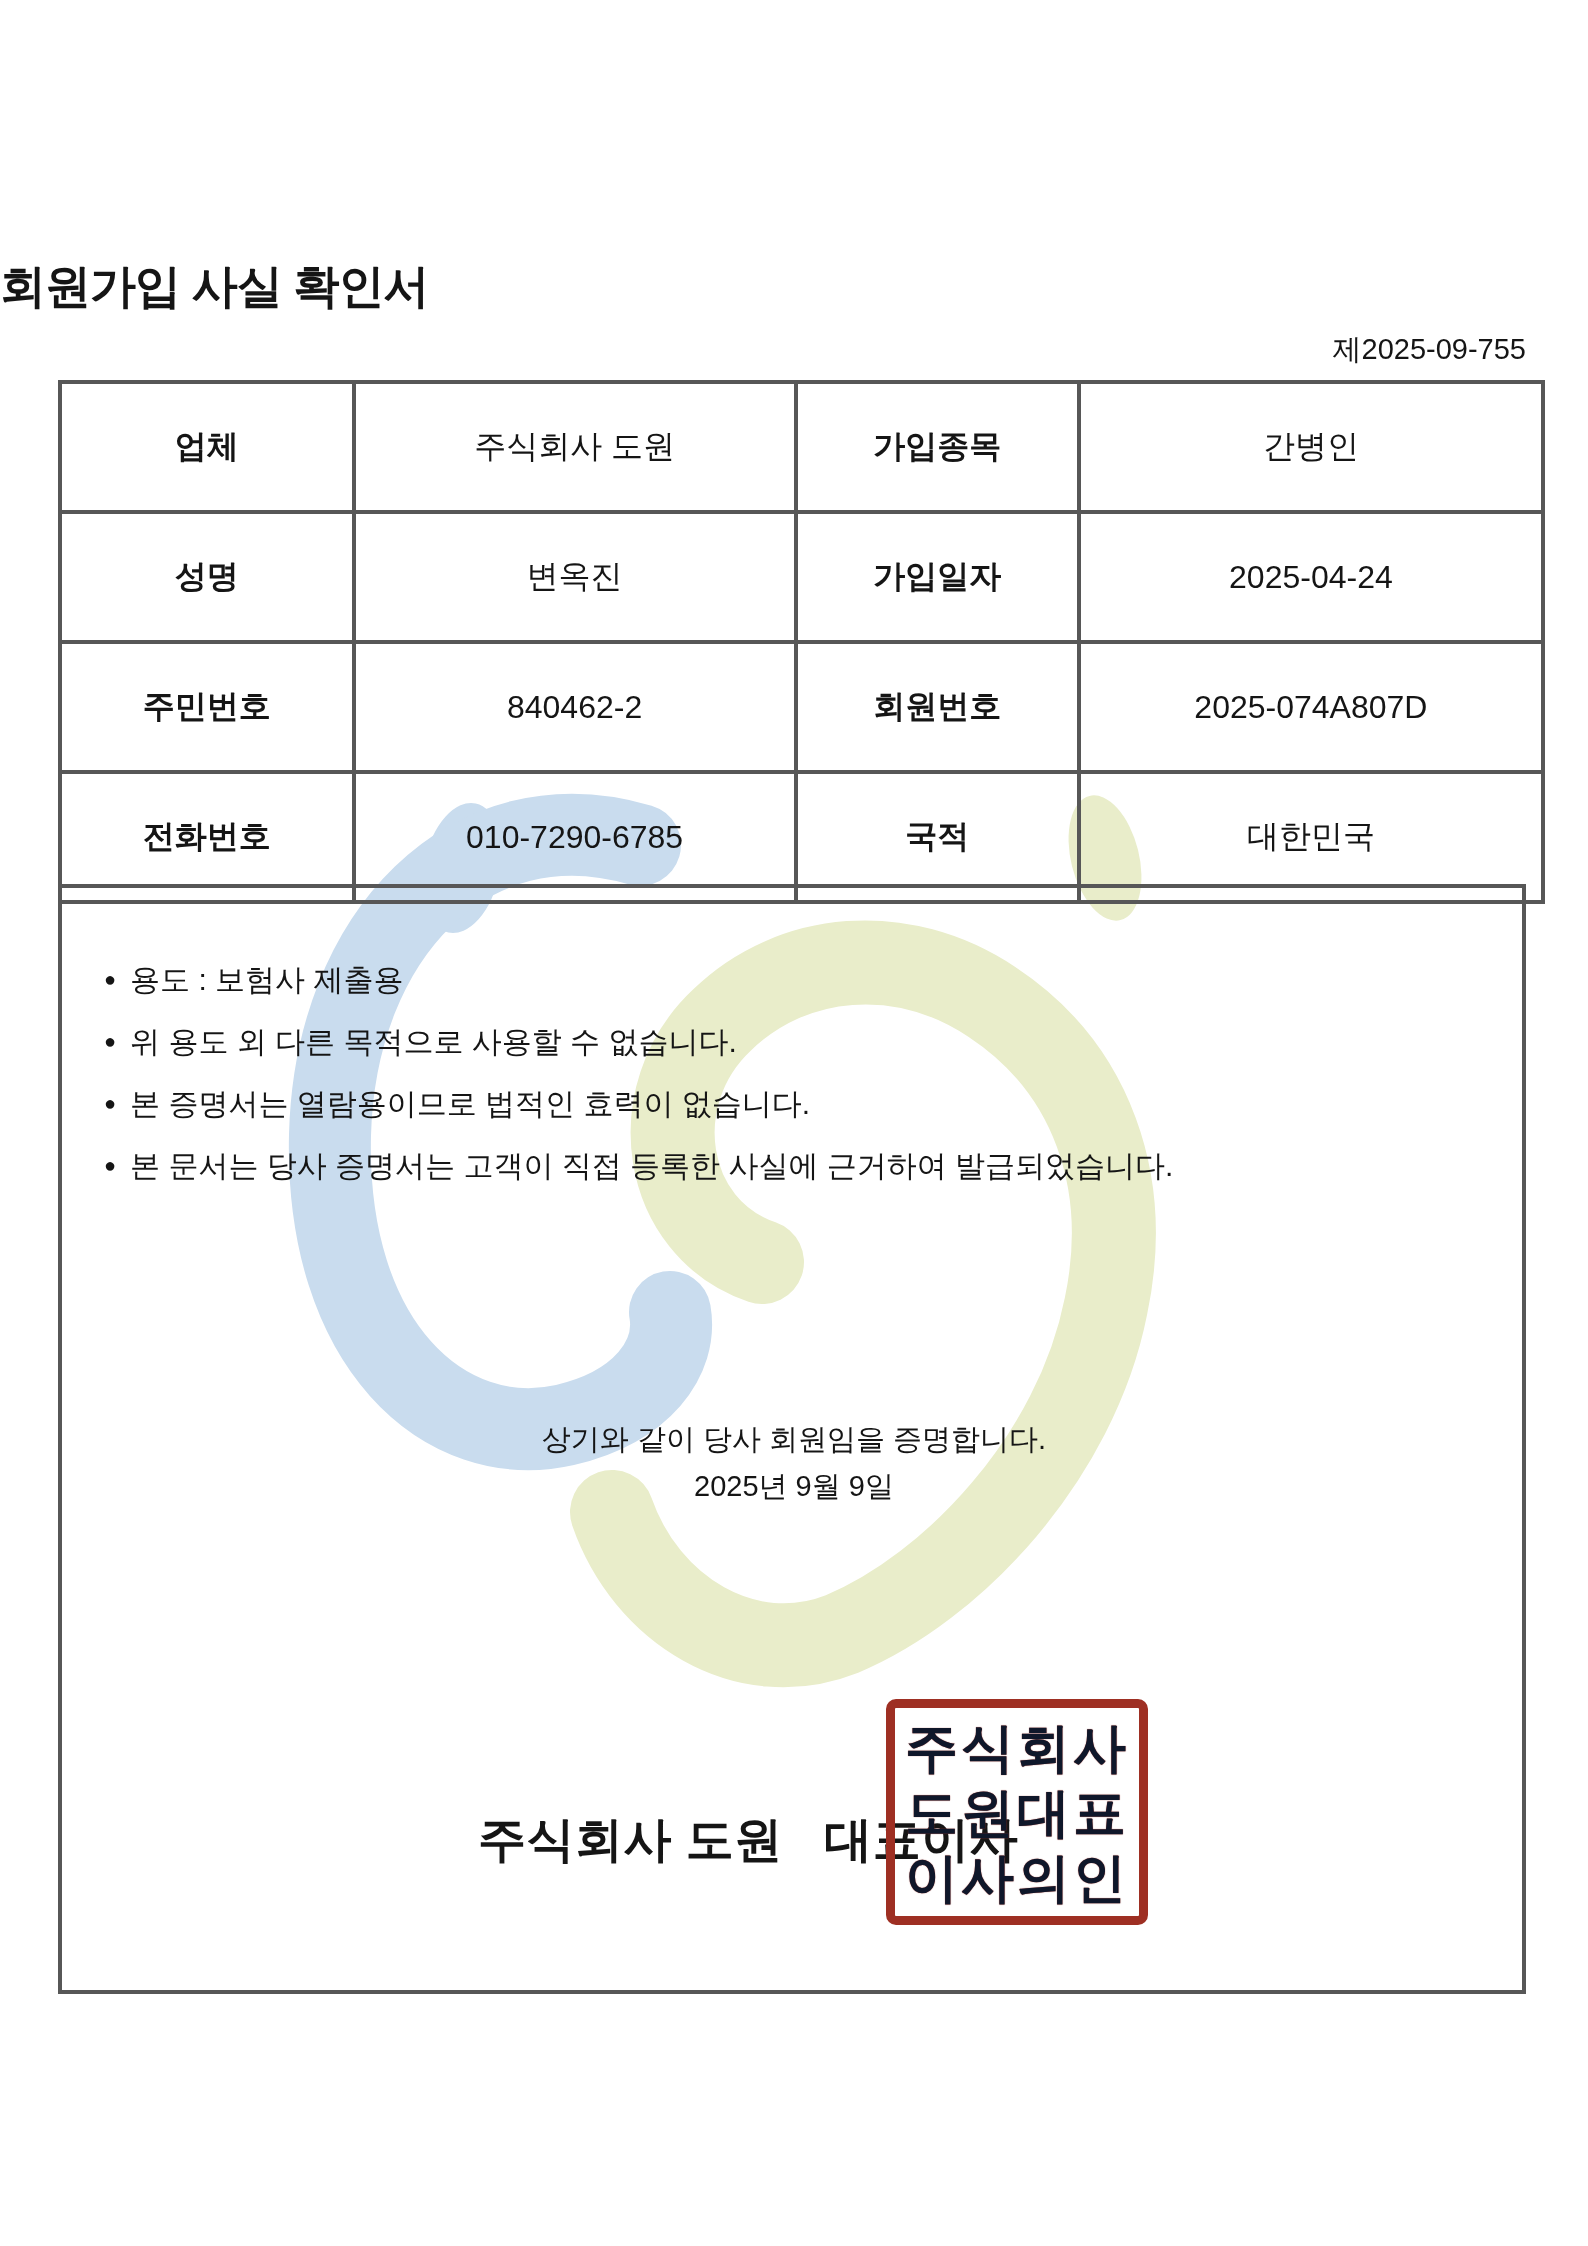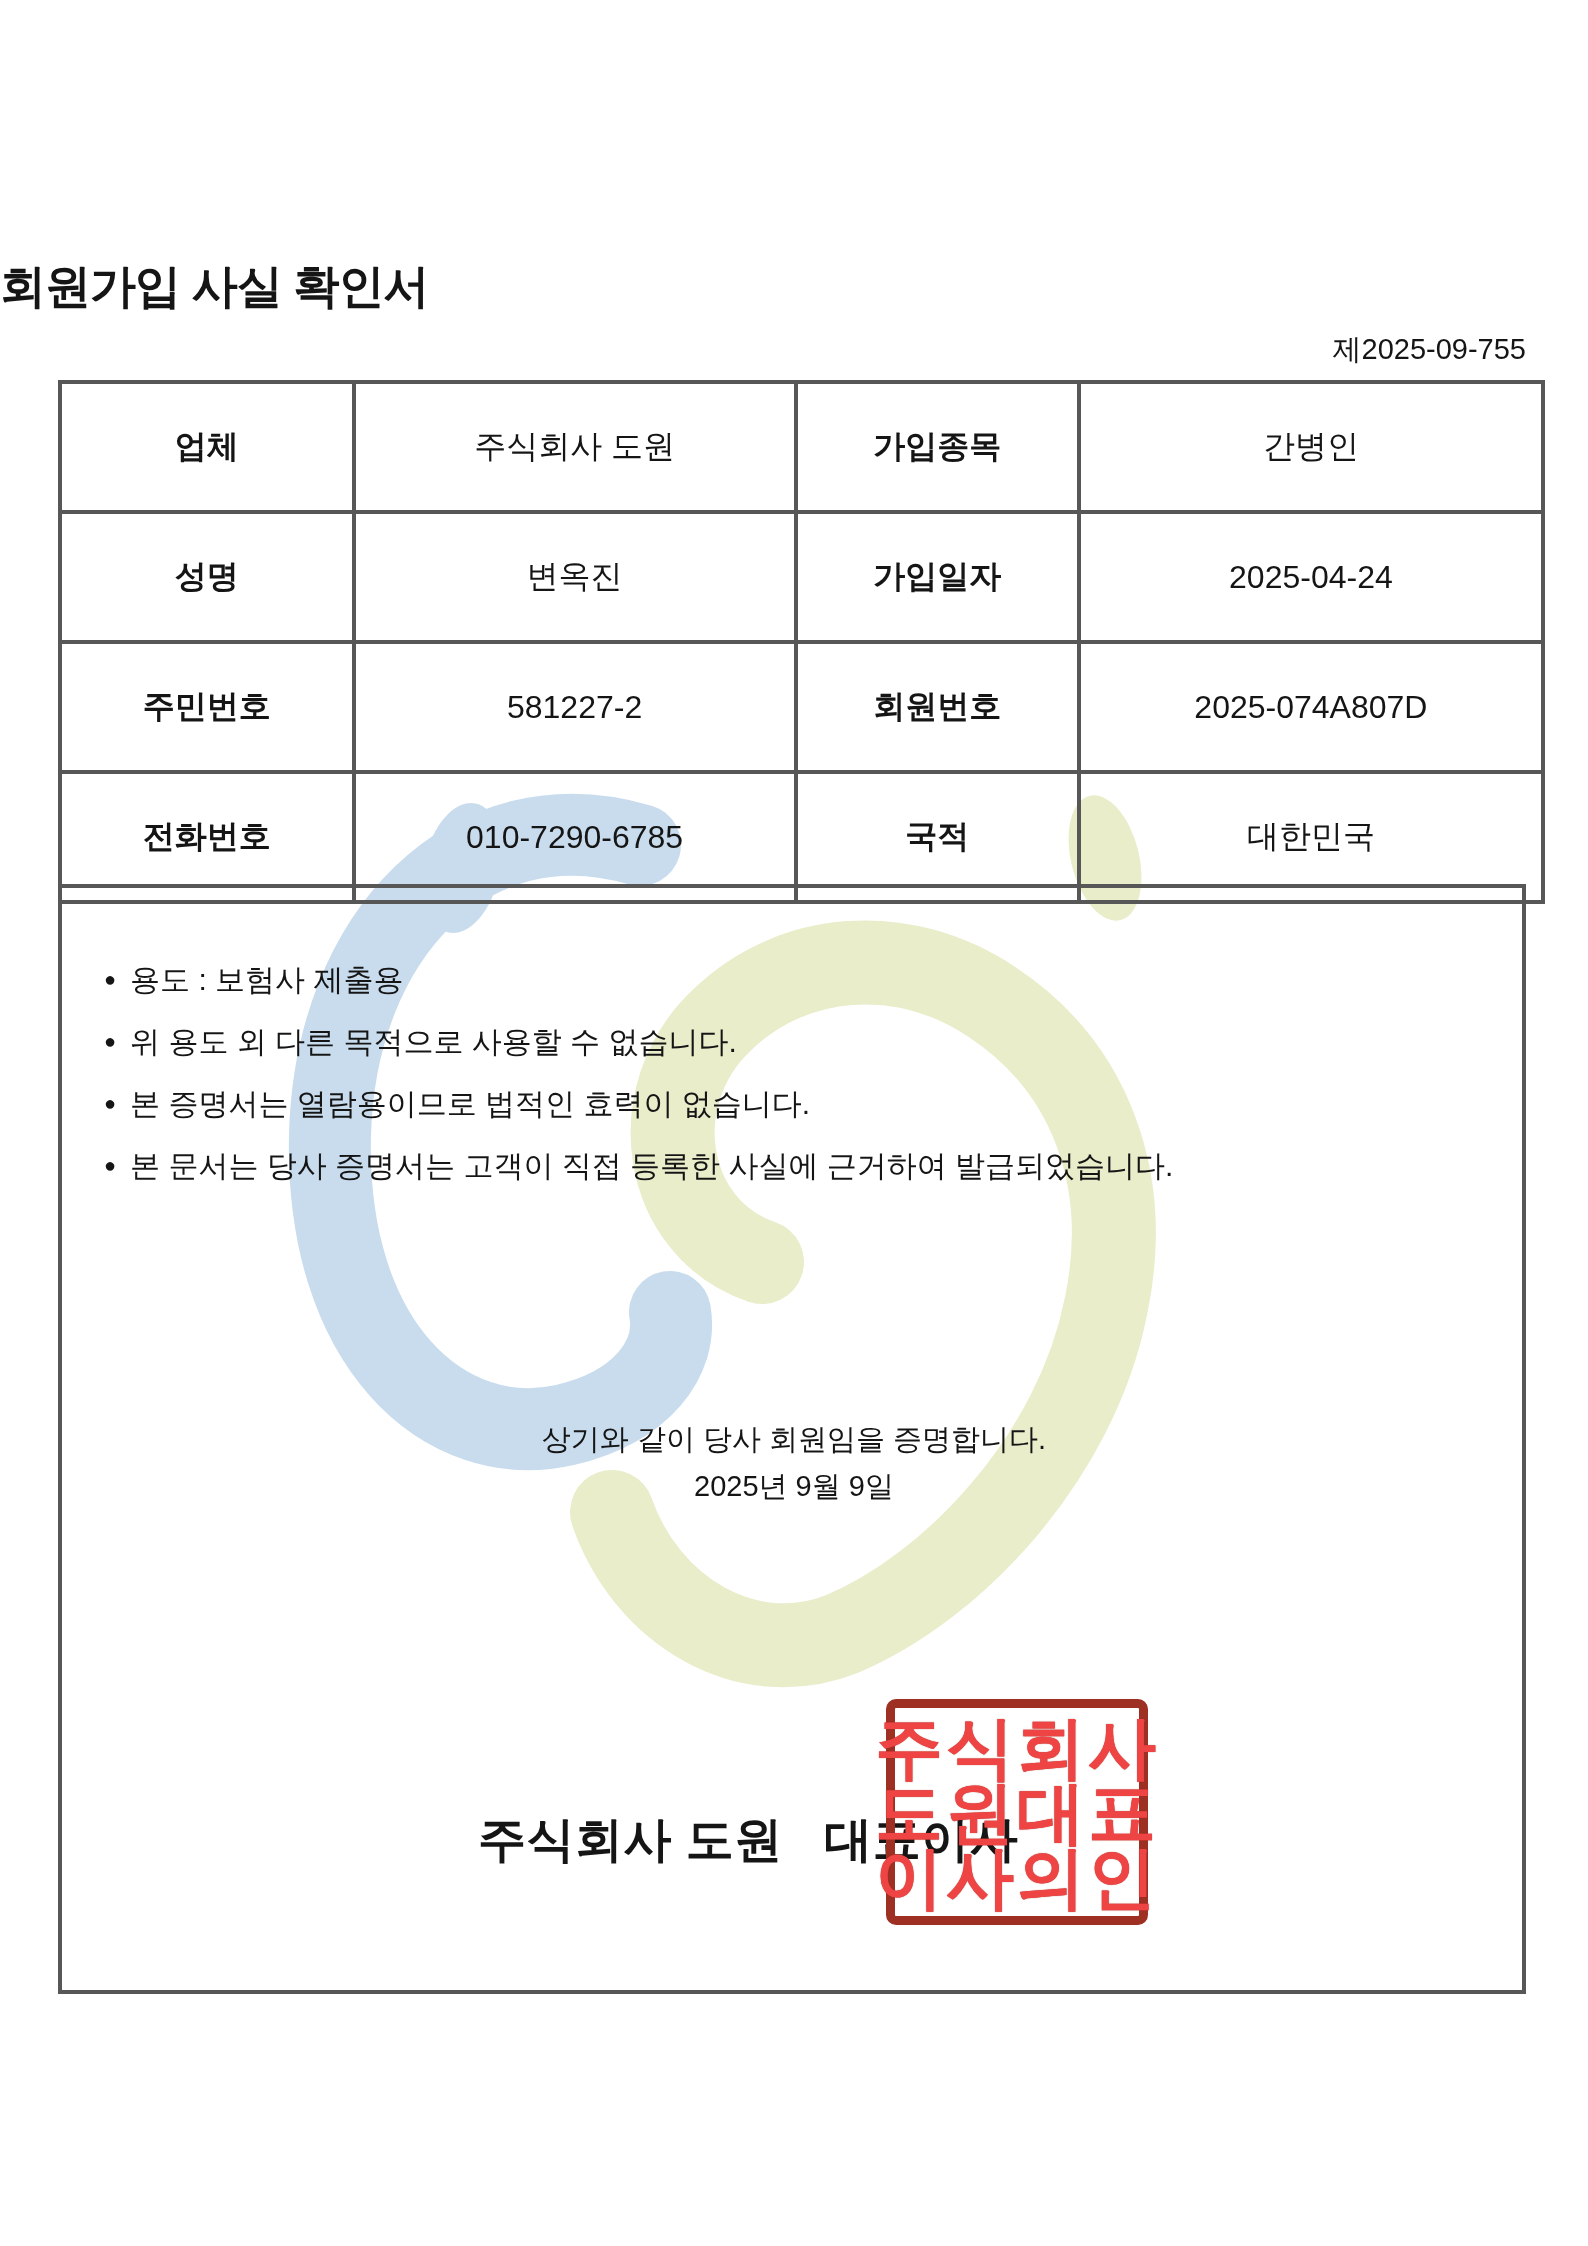--- a/index.html
+++ b/index.html
@@ -53,21 +53,21 @@
   }
   .signature{
     position:absolute;left:478px;top:1808px;
     font-size:48px;font-weight:700;white-space:pre;letter-spacing:0.5px;
   }
   .seal{
     position:absolute;left:886px;top:1699px;
     width:262px;height:226px;box-sizing:border-box;
     border:9px solid #9e2f23;border-radius:10px;
     display:flex;flex-direction:column;justify-content:center;align-items:center;
-    color:#ef4444;font-weight:700;font-size:68px;line-height:65px;
+    color:#0f172a;font-weight:700;font-size:53px;line-height:65px;
     letter-spacing:3px;text-shadow:0 0 1px #9e2f23;
   }
   .seal-row{white-space:nowrap;}
 </style>
 </head>
 <body>
 
 <div id="page">
 
   <svg id="watermark" width="1588" height="2246" viewBox="0 0 1588 2246" aria-hidden="true">
@@ -102,21 +102,21 @@
           <td>간병인</td>
         </tr>
         <tr>
           <td class="lbl">성명</td>
           <td>변옥진</td>
           <td class="lbl">가입일자</td>
           <td>2025-04-24</td>
         </tr>
         <tr>
           <td class="lbl">주민번호</td>
-          <td>581227-2</td>
+          <td>840462-2</td>
           <td class="lbl">회원번호</td>
           <td>2025-074A807D</td>
         </tr>
         <tr>
           <td class="lbl">전화번호</td>
           <td>010-7290-6785</td>
           <td class="lbl">국적</td>
           <td>대한민국</td>
         </tr>
       </tbody>

